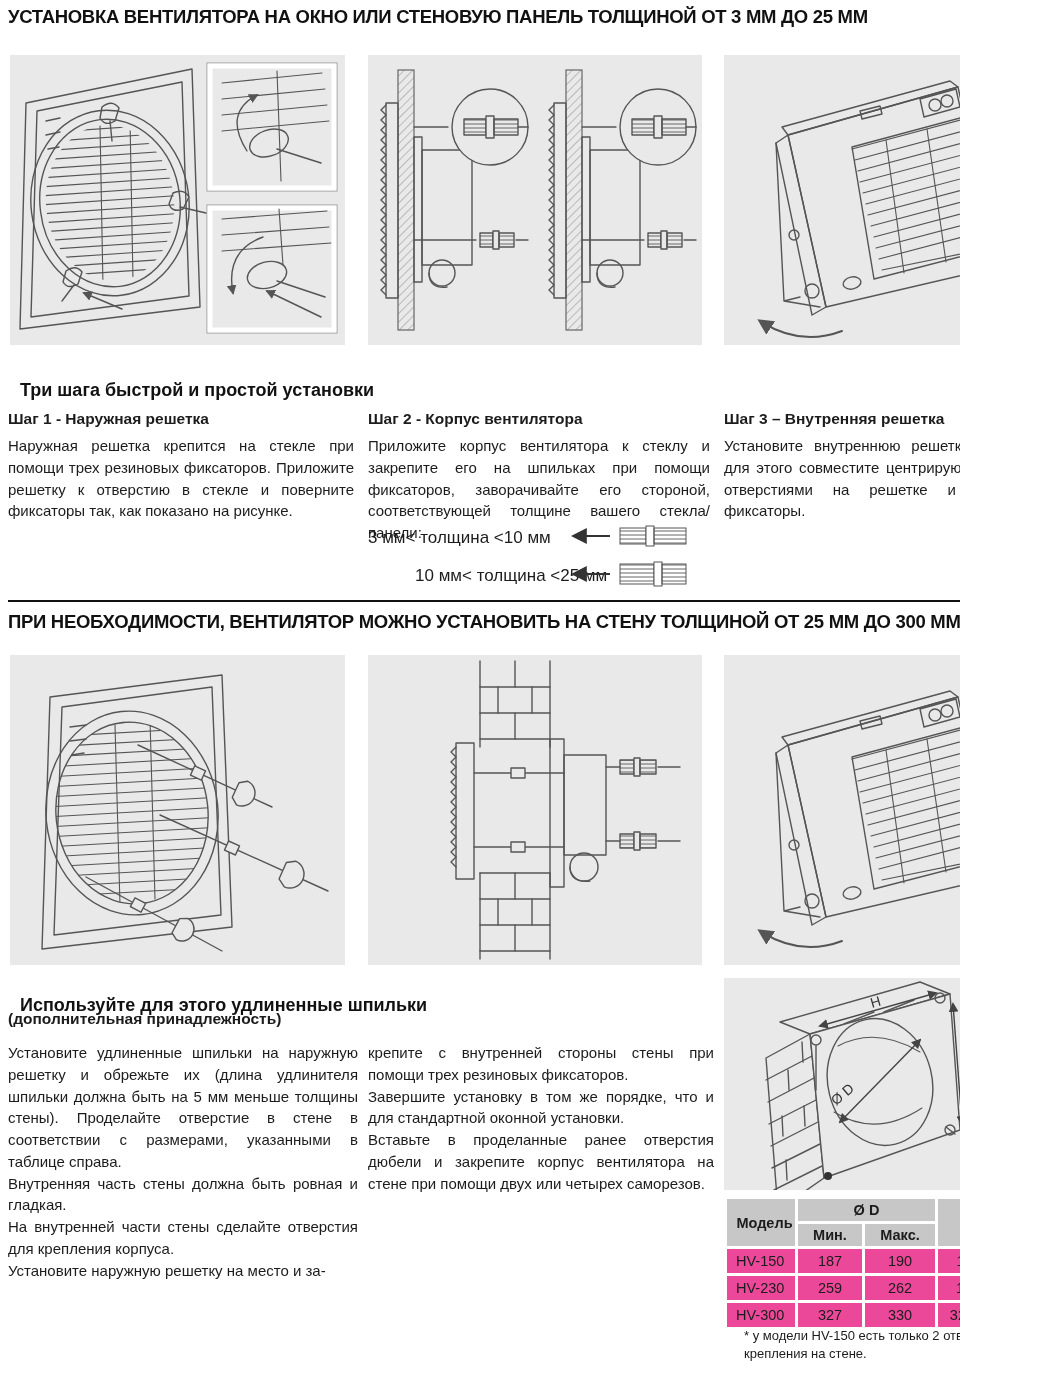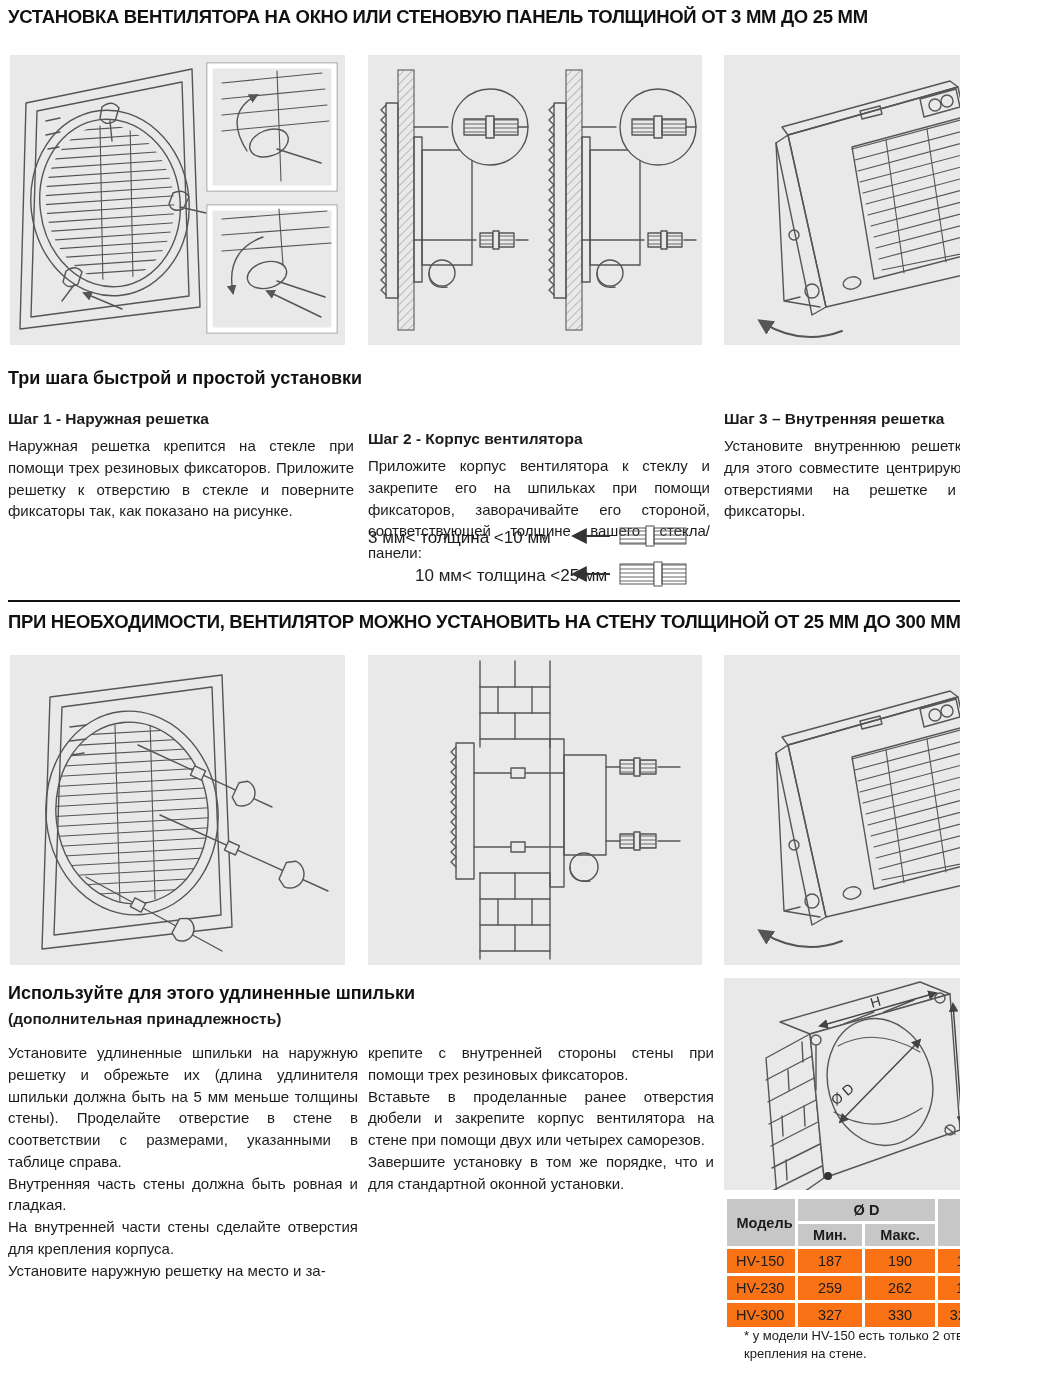--- a/index.html
+++ b/index.html
@@ -1,31 +1,31 @@
 <!DOCTYPE html>
 <html><head>
 <meta charset="utf-8">
 <style>
   html,body{margin:0;padding:0;background:#fff;}
   #page{position:relative;width:960px;height:1373px;background:#fff;
         font-family:"Liberation Sans","DejaVu Sans",sans-serif;color:#1c1c1c;overflow:hidden;}
   .abs{position:absolute;}
   h1.sec{margin:0;font-size:18.5px;font-weight:700;letter-spacing:-0.3px;color:#111;}
-  h2.sub{margin:0;font-size:18px;font-weight:700;color:#111;}
+  h2.sub{margin:12px;font-size:18px;font-weight:700;color:#111;}
   .panel{position:absolute;background:#e9e9e9;}
   .panel svg{display:block;width:100%;height:100%;}
   .step h4{margin:0 0 7px 0;font-size:15.5px;font-weight:700;}
   .step p,.bodycol p{margin:0;font-size:15px;line-height:1.45;text-align:justify;}
   .thick-label{font-size:17px;}
   .ln{stroke:#555;fill:none;stroke-width:1.4;stroke-linejoin:round;stroke-linecap:round;}
   .ln2{stroke:#555;fill:none;stroke-width:2;stroke-linejoin:round;stroke-linecap:round;}
   .divider{position:absolute;left:8px;width:1048px;height:2px;background:#111;}
   table.spec{border-collapse:separate;border-spacing:3px;width:337px;font-size:14.5px;table-layout:fixed;}
   table.spec th{background:#c7c7c7;font-weight:700;padding:3px 2px;text-align:center;}
-  table.spec td{background:#f97316;padding:4px 2px;text-align:center;}
+  table.spec td{background:#ec4899;padding:4px 2px;text-align:center;}
   table.spec td.model{text-align:left;padding-left:9px;}
   table.spec th.modelh{vertical-align:middle;text-align:center;padding-left:9px;}
   .footnote{font-size:13px;line-height:1.35;}
   svg text{font-family:"Liberation Sans","DejaVu Sans",sans-serif;fill:#333;}
 </style>
 </head>
 <body>
 
 <div id="page">
 
@@ -147,21 +147,21 @@
       <path class="ln2" d="M36,266 Q76,292 118,276" marker-start="url(#p3a)"></path>
     </svg>
   </div>
 
   <h2 class="sub abs" style="left:8px;top:368px;">Три шага быстрой и простой установки</h2>
 
   <div class="step abs" style="left:8px;top:410px;width:346px;">
     <h4>Шаг 1 - Наружная решетка</h4>
     <p>Наружная решетка крепится на стекле при помощи трех резиновых фиксаторов. Приложите решетку к отверстию в стекле и поверните фиксаторы так, как показано на рисунке.</p>
   </div>
-  <div class="step abs" style="left:368px;top:410px;width:342px;margin-top:20px;">
+  <div class="step abs" style="left:368px;top:410px;width:342px;">
     <h4>Шаг 2 - Корпус вентилятора</h4>
     <p>Приложите корпус вентилятора к стеклу и закрепите его на шпильках при помощи фиксаторов, заворачивайте его стороной, соответствующей толщине вашего стекла/панели:</p>
   </div>
   <div class="step abs" style="left:724px;top:410px;width:334px;">
     <h4>Шаг 3 – Внутренняя решетка</h4>
     <p>Установите внутреннюю решетку на корпус, для этого совместите центрирующие штыри с отверстиями на решетке и защелкните фиксаторы.</p>
   </div>
 
   <div class="abs thick-label" style="left:368px;top:528px;">3 мм&lt; толщина &lt;10 мм</div>
   <div class="abs" style="left:560px;top:522px;width:130px;height:28px;">
@@ -319,22 +319,22 @@
   <div class="abs" style="left:8px;top:1010px;font-size:15.5px;font-weight:700;">(дополнительная принадлежность)</div>
 
   <div class="bodycol abs" style="left:8px;top:1042px;width:350px;">
     <p>Установите удлиненные шпильки на наружную решетку и обрежьте их (длина удлинителя шпильки должна быть на 5 мм меньше толщины стены). Проделайте отверстие в стене в соответствии с размерами, указанными в таблице справа.</p>
     <p>Внутренняя часть стены должна быть ровная и гладкая.</p>
     <p>На внутренней части стены сделайте отверстия для крепления корпуса.</p>
     <p>Установите наружную решетку на место и за-</p>
   </div>
   <div class="bodycol abs" style="left:368px;top:1042px;width:346px;">
     <p>крепите с внутренней стороны стены при помощи трех резиновых фиксаторов.</p>
+    <p>Завершите установку в том же порядке, что и для стандартной оконной установки.</p>
     <p>Вставьте в проделанные ранее отверстия дюбели и закрепите корпус вентилятора на стене при помощи двух или четырех саморезов.</p>
-    <p>Завершите установку в том же порядке, что и для стандартной оконной установки.</p>
   </div>
 
   <div class="panel" style="left:724px;top:978px;width:332px;height:212px;">
     <svg viewBox="0 0 332 212">
       <defs>
         <marker id="p7a" viewBox="0 0 10 10" refX="8" refY="5" markerWidth="7" markerHeight="7" orient="auto-start-reverse">
           <path d="M0,0 L10,5 L0,10 Z" fill="#444"></path>
           </marker>
       </defs>
       <g class="ln">

